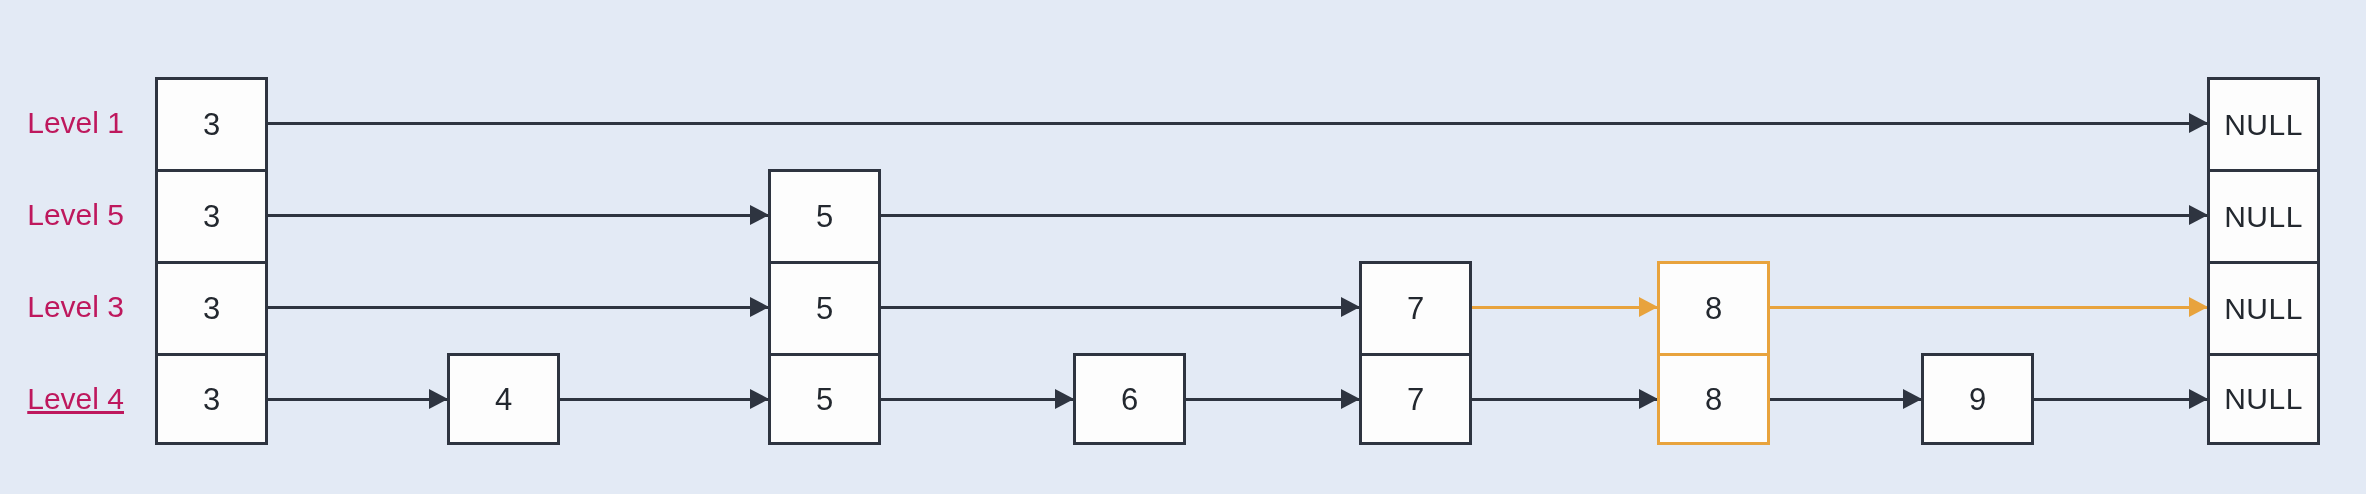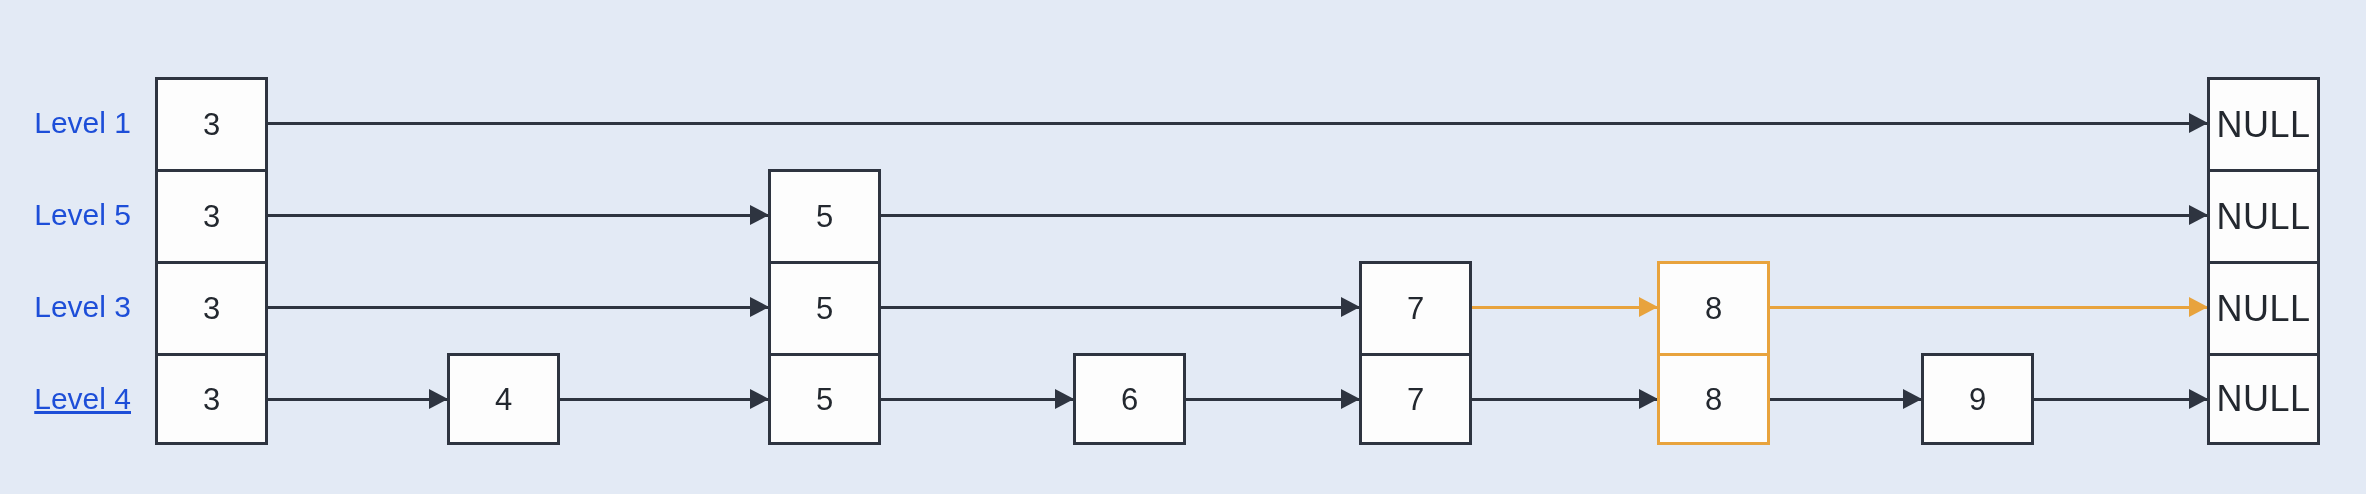--- a/index.html
+++ b/index.html
@@ -15,23 +15,23 @@
   }
   #canvas {
     position: relative;
     width: 2366px;
     height: 494px;
     background: #e3eaf5;
   }
   
   .level-label {
     position: absolute;
-    right: 9px;
+    right: 16px;
     text-align: right;
-    color: #1d4ed8;
+    color: #be185d;
     font-size: 30px;
     line-height: 1;
     white-space: nowrap;
     transform: translateY(-50%);
   }
   .label-col {
     position: absolute;
     left: 0;
     width: 140px;
     top: 0;
@@ -55,21 +55,21 @@
     font-size: 31px;
     line-height: 1;
   }
   .cell:last-child {
     border-bottom-width: 3px;
   }
   .node-col.hl .cell {
     border-color: #e8a33d;
   }
   .cell.null-cell {
-    font-size: 36px;
+    font-size: 30px;
     letter-spacing: 0.5px;
   }
   
   .arrow {
     position: absolute;
     height: 3px;
     background: #2e3440;
   }
   .arrow.orange {
     background: #e8a33d;

